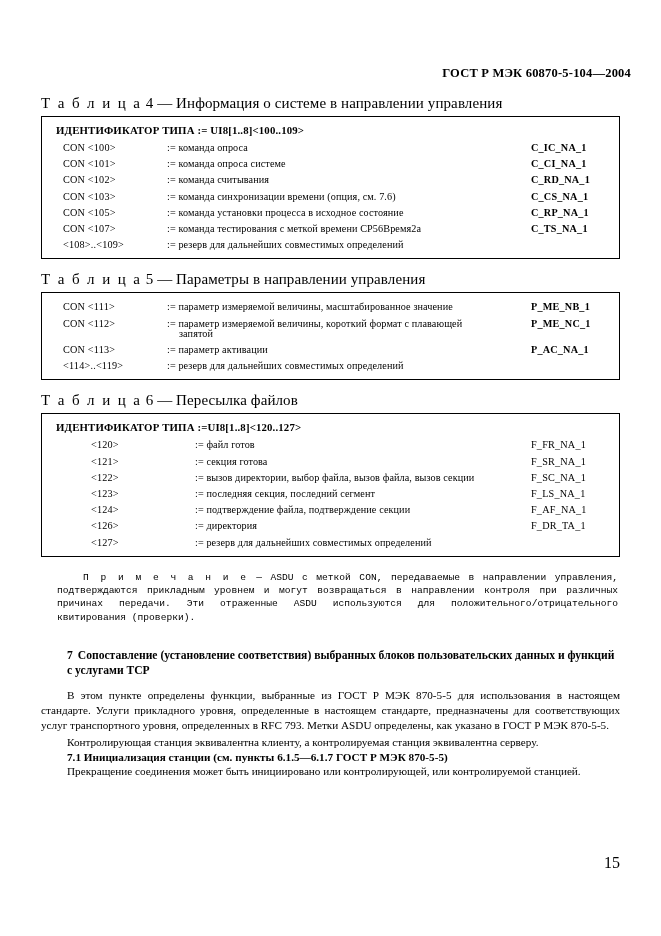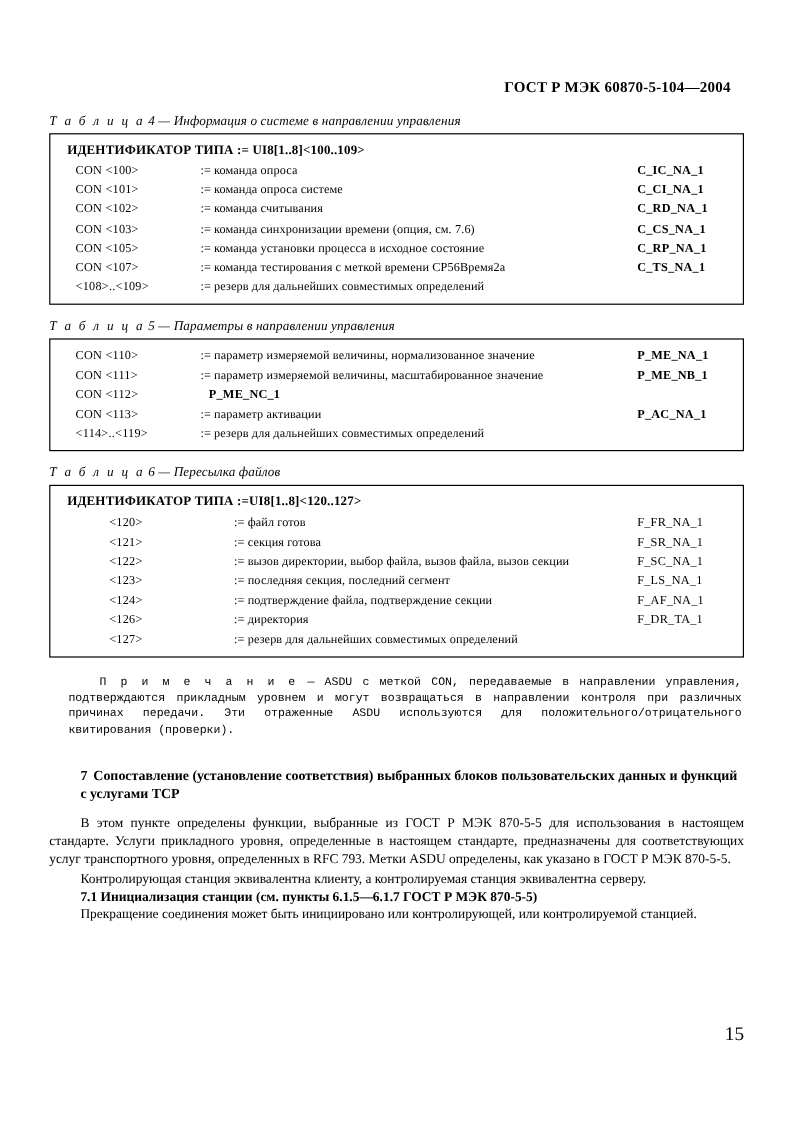--- a/index.html
+++ b/index.html
@@ -20,35 +20,34 @@
     left: 0; top: 0;
     width: 661px;
     height: 936px;
     box-sizing: border-box;
     padding: 0 41px;
   }
 
   
   .doc-header {
     position: absolute;
-    right: 52px;
+    right: 30px;
     top: 66px;
     font-size: 12.5px;
     font-weight: bold;
     letter-spacing: .2px;
     white-space: nowrap;
   }
 
   
   .tbl-caption {
-    font-size: 11px;
+    font-size: 15px;
     letter-spacing: .1px;
     margin: 0 0 4px 0;
     white-space: nowrap;
-    font-style: italic;
   }
   .tbl-caption .sp {
     letter-spacing: 1.9px;
   }
 
   
   .tbl-box {
     border: 1.6px solid #000;
     box-sizing: border-box;
     padding: 6px 8px 5px 8px;
@@ -204,31 +203,30 @@
     </div>
 
     <div style="margin-top:12px;">
       <div class="tbl-caption">
         <span class="sp">Т а б л и ц а</span>
         <span>5 — Параметры в направлении управления</span>
       </div>
       <div class="tbl-box t45">
         <div class="rows">
           <div class="row">
-            <span class="c-id">CON &lt;110&gt;</span>
-            <span class="c-def">:= параметр измеряемой величины, нормализованное значение</span>
-            <span class="c-code">P_ME_NA_1</span>
-          </div>
-          <div class="row">
             <span class="c-id">CON &lt;111&gt;</span>
             <span class="c-def">:= параметр измеряемой величины, масштабированное значение</span>
             <span class="c-code">P_ME_NB_1</span>
           </div>
           <div class="row wrap">
             <span class="c-id">CON &lt;112&gt;</span>
+            <span class="c-def">
+              <span>:= параметр измеряемой величины, короткий формат с плавающей</span>
+              <span class="cont">запятой</span>
+            </span>
             <span class="c-code">P_ME_NC_1</span>
           </div>
           <div class="row">
             <span class="c-id">CON &lt;113&gt;</span>
             <span class="c-def">:= параметр активации</span>
             <span class="c-code">P_AC_NA_1</span>
           </div>
           <div class="row">
             <span class="c-id">&lt;114&gt;..&lt;119&gt;</span>
             <span class="c-def">:= резерв для дальнейших совместимых определений</span>

